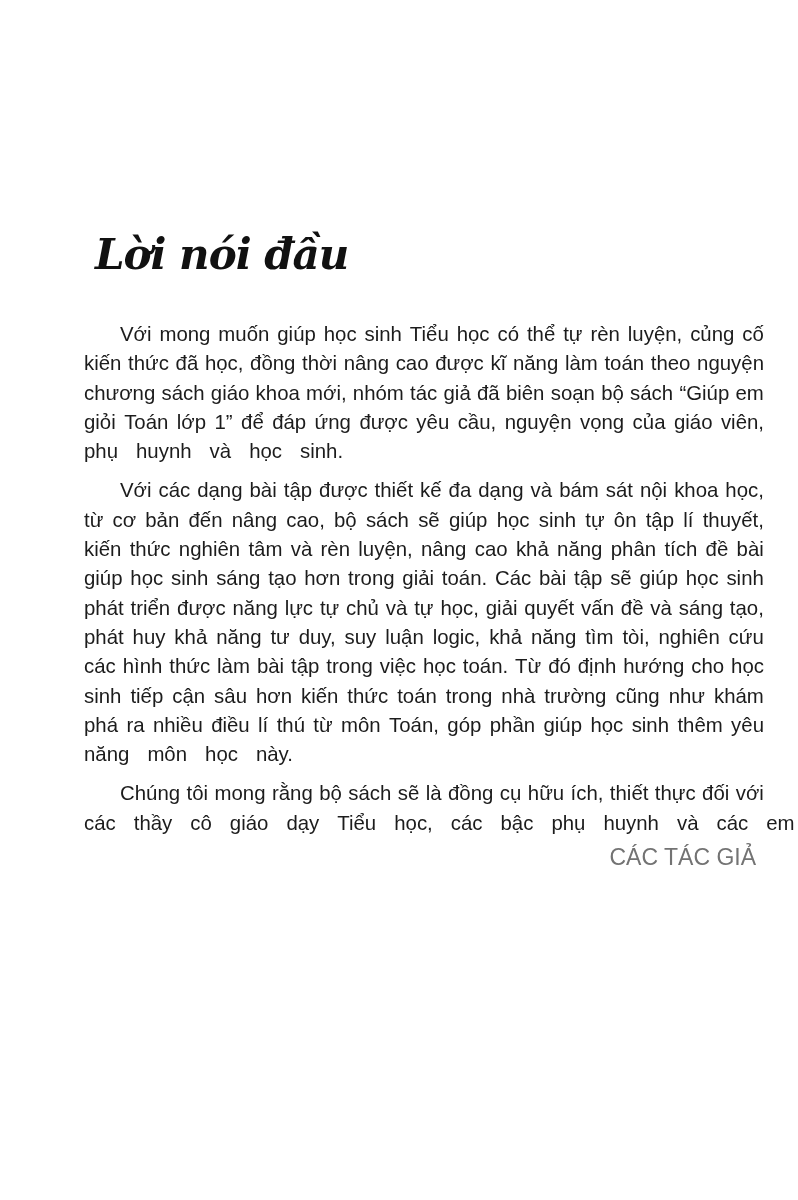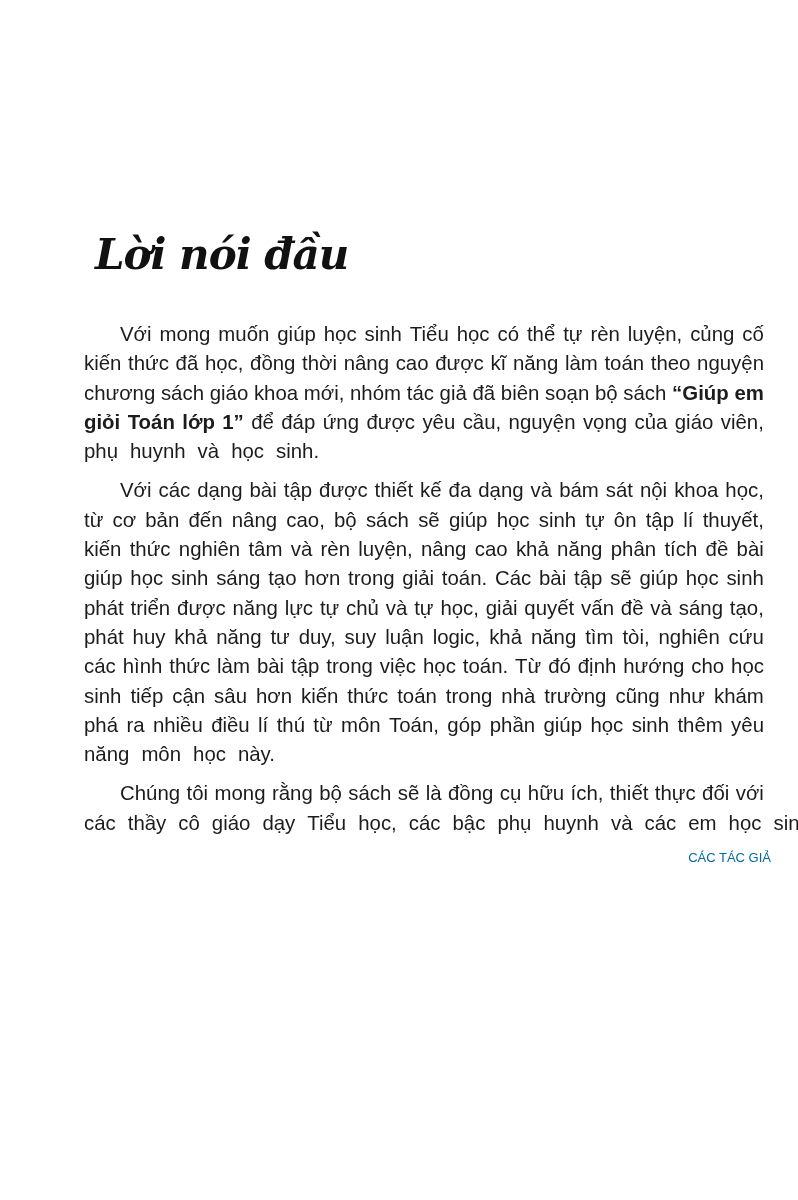--- a/index.html
+++ b/index.html
@@ -41,41 +41,41 @@
       top: 320px;
       width: 680px;
       font-size: 20.4px;
       line-height: 29.3px;
       color: #1c1c1c;
     }
     .para {
       margin: 0 0 10px 0;
     }
     .bold {
-      font-weight: bold;
+      font-weight: normal;
     }
     .signature {
       position: absolute;
-      right: 27px;
+      right: 42px;
       top: 843px;
-      font-size: 13px;
-      color: #0369a1;
+      font-size: 23px;
+      color: #737373;
       line-height: 29px;
       white-space: nowrap;
     }
     
     .jline {
       display: flex;
       justify-content: space-between;
       height: 29.3px;
       align-items: baseline;
       white-space: nowrap;
     }
     .jline.first { padding-left: 36px; }
-    .jline.last { justify-content: flex-start; gap: 12px; }
+    .jline.last { justify-content: flex-start; gap: 18px; }
     .jline .w { white-space: nowrap; }
   </style>
 </head>
 <body>
 
 <div class="page">
 
   <h1 class="title">Lời nói đầu</h1>
 
   <div class="body-text">

